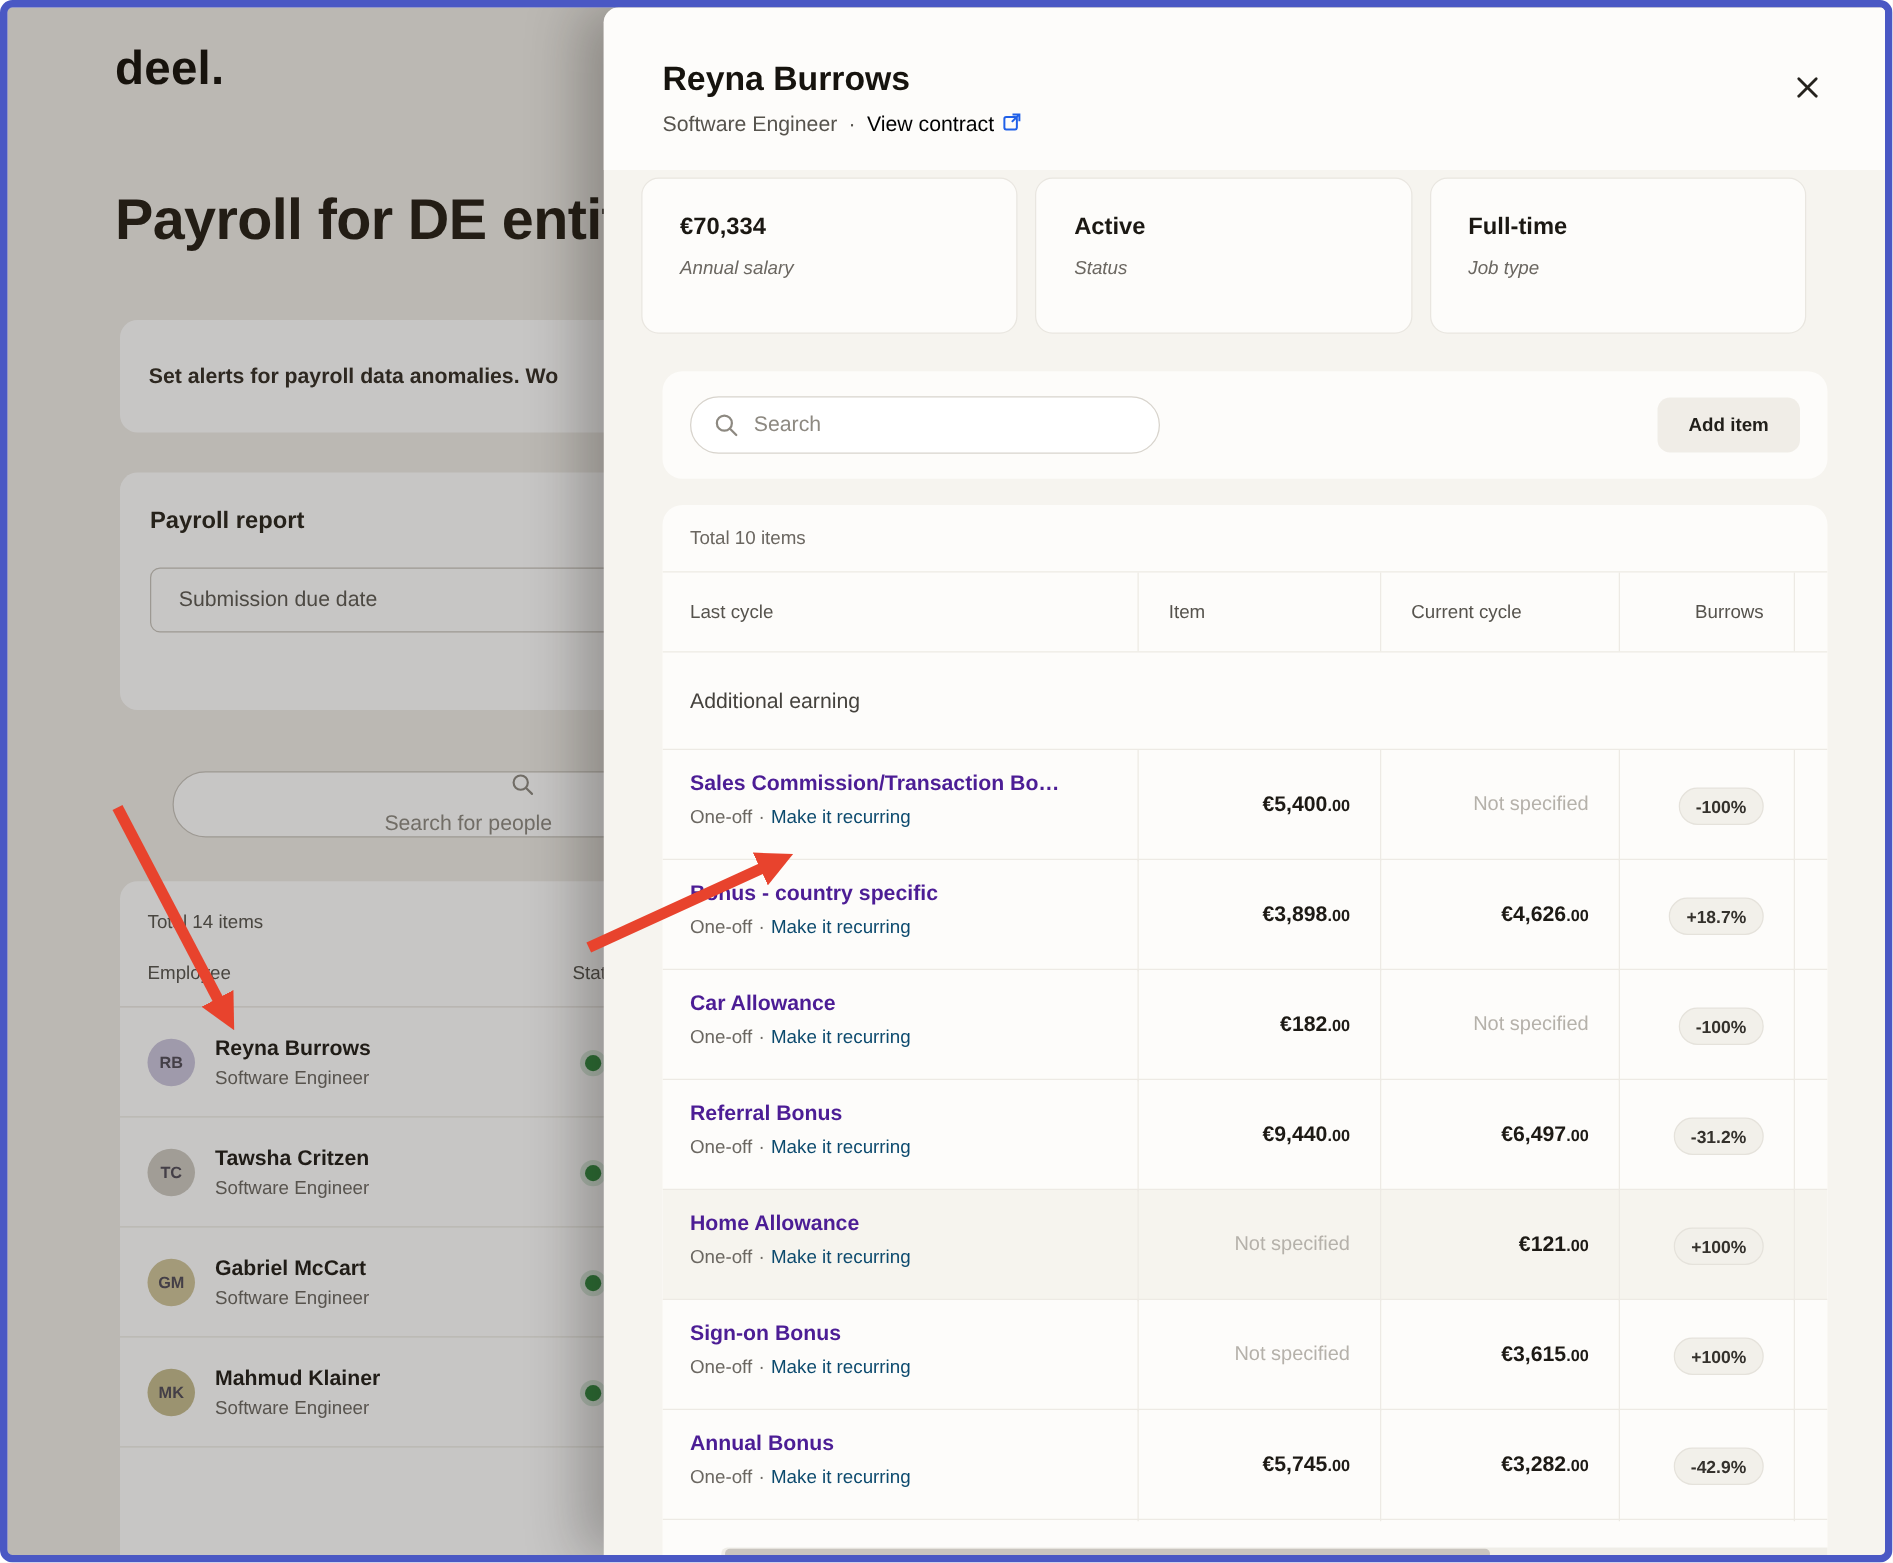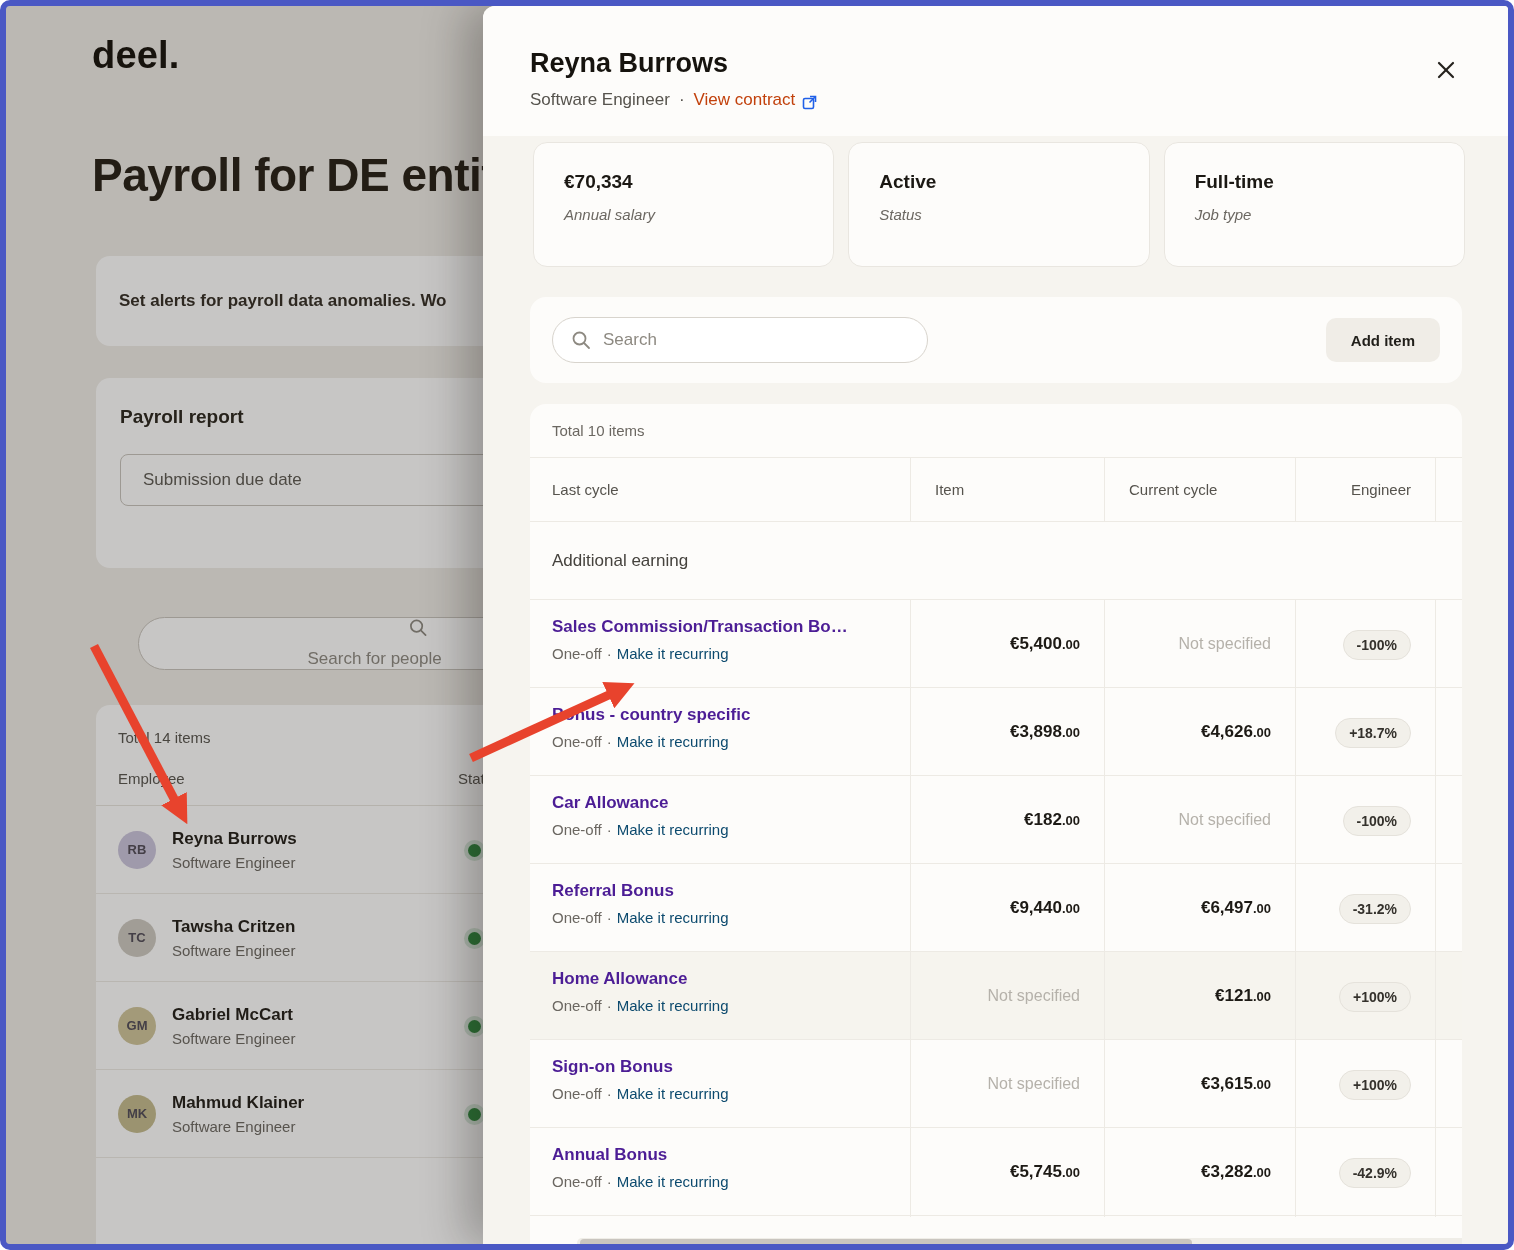--- a/index.html
+++ b/index.html
@@ -48,25 +48,25 @@
     background: #2f8a3e; box-shadow: 0 0 0 4px rgba(47,138,62,0.18); }
 
   .dim { position: absolute; inset: 0; background: rgba(30, 28, 24, 0.25); z-index: 5; }
 
   
   .drawer { position: absolute; left: 477px; top: 0; bottom: 0; width: 1025px; background: #f6f4ef; z-index: 10;
     box-shadow: -18px 0 44px rgba(20,18,15,0.28); border-top-left-radius: 12px; }
   .drawer-header { position: absolute; left: 0; top: 0; width: 100%; height: 130px; background: #fdfcfa; border-top-left-radius: 12px; }
   .drawer-title { position: absolute; left: 47px; top: 42px; font-size: 27px; font-weight: 700; color: #16130e; }
   .drawer-sub { position: absolute; left: 47px; top: 84px; font-size: 17px; color: #56534d; display: flex; align-items: center; gap: 9px; }
-  .contract-link { color: #c2410c; text-decoration: none; display: inline-flex; align-items: flex-end; gap: 7px; font-size: 17px; }
+  .contract-link { color: #000000; text-decoration: none; display: inline-flex; align-items: flex-start; gap: 7px; font-size: 17px; }
   .close-btn { position: absolute; right: 44px; top: 46px; width: 36px; height: 36px; background: none; border: none; cursor: pointer;
     display: flex; align-items: center; justify-content: center; }
 
-  .stats { position: absolute; left: 50px; top: 136px; width: 932px; display: flex; gap: 14px; }
+  .stats { position: absolute; left: 30px; top: 136px; width: 932px; display: flex; gap: 14px; }
   .stat-card { flex: 1; height: 125px; background: #fdfcfa; border: 1px solid #e9e6e0; border-radius: 14px; padding: 28px 30px; }
   .stat-value { font-size: 19px; font-weight: 700; color: #1b1813; }
   .stat-label { font-size: 15px; color: #6b6761; margin-top: 13px; font-style: italic; }
 
   .search-card { position: absolute; left: 47px; top: 291px; width: 932px; height: 86px; background: #fdfcfa; border-radius: 16px;
     display: flex; align-items: center; justify-content: space-between; padding: 0 22px; }
   .drawer-search { width: 376px; height: 46px; background: #fff; border: 1.5px solid #d8d4cd; border-radius: 23px;
     display: flex; align-items: center; gap: 12px; padding-left: 18px; }
   .add-item-btn { height: 44px; padding: 0 25px; background: #f0ede7; border: none; border-radius: 10px;
     font-size: 15px; font-weight: 600; color: #211f1a; cursor: pointer; font-family: "Liberation Sans", "DejaVu Sans", sans-serif; }
@@ -223,21 +223,21 @@
       </div>
       <button class="add-item-btn">Add item</button>
     </div>
 
     <div class="table-card">
       <div class="t-total">Total 10 items</div>
       <div class="t-head">
         <div>Last cycle</div>
         <div>Item</div>
         <div>Current cycle</div>
-        <div class="h-variance">Engineer</div>
+        <div class="h-variance">Burrows</div>
         <div></div>
       </div>
       <div class="t-section">Additional earning</div>
       <div>
   <div class="t-row">
     <div class="c-item">
       <div class="item-name">Sales Commission/Transaction Bo…</div>
       <div class="item-meta">
         <span>One-off</span><span class="meta-dot">·</span><a class="recur-link" href="#">Make it recurring</a>
       </div>

